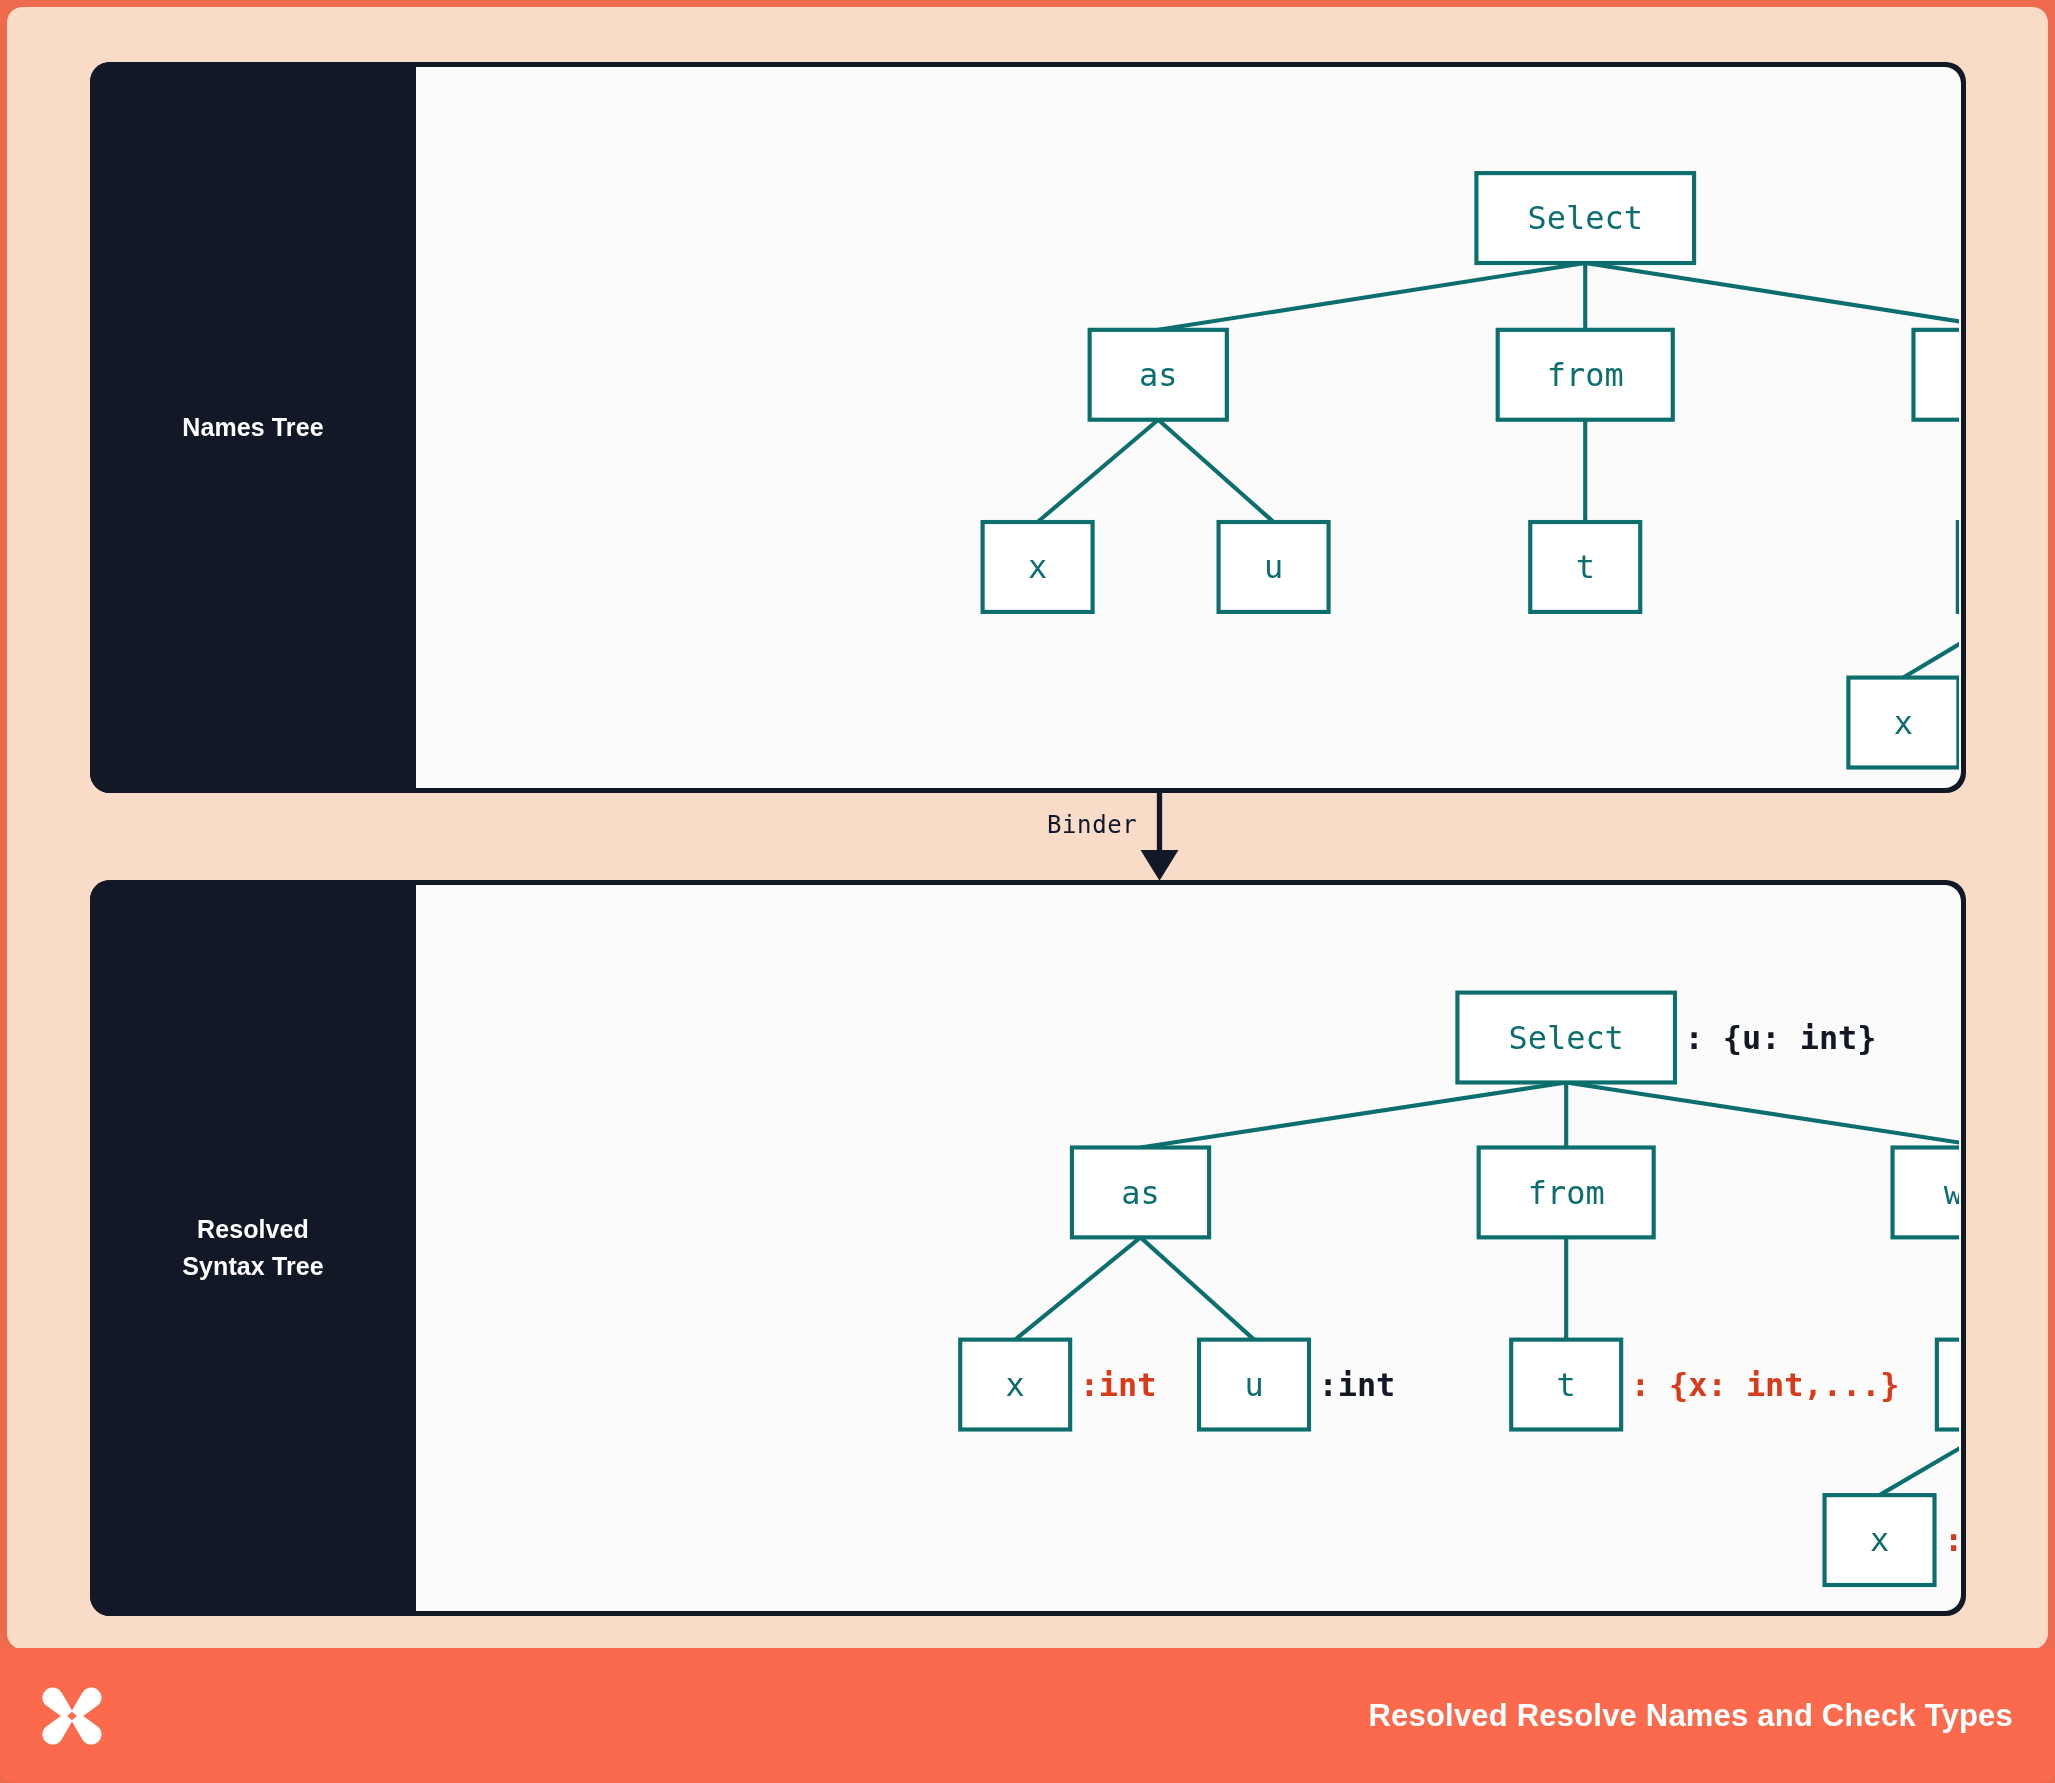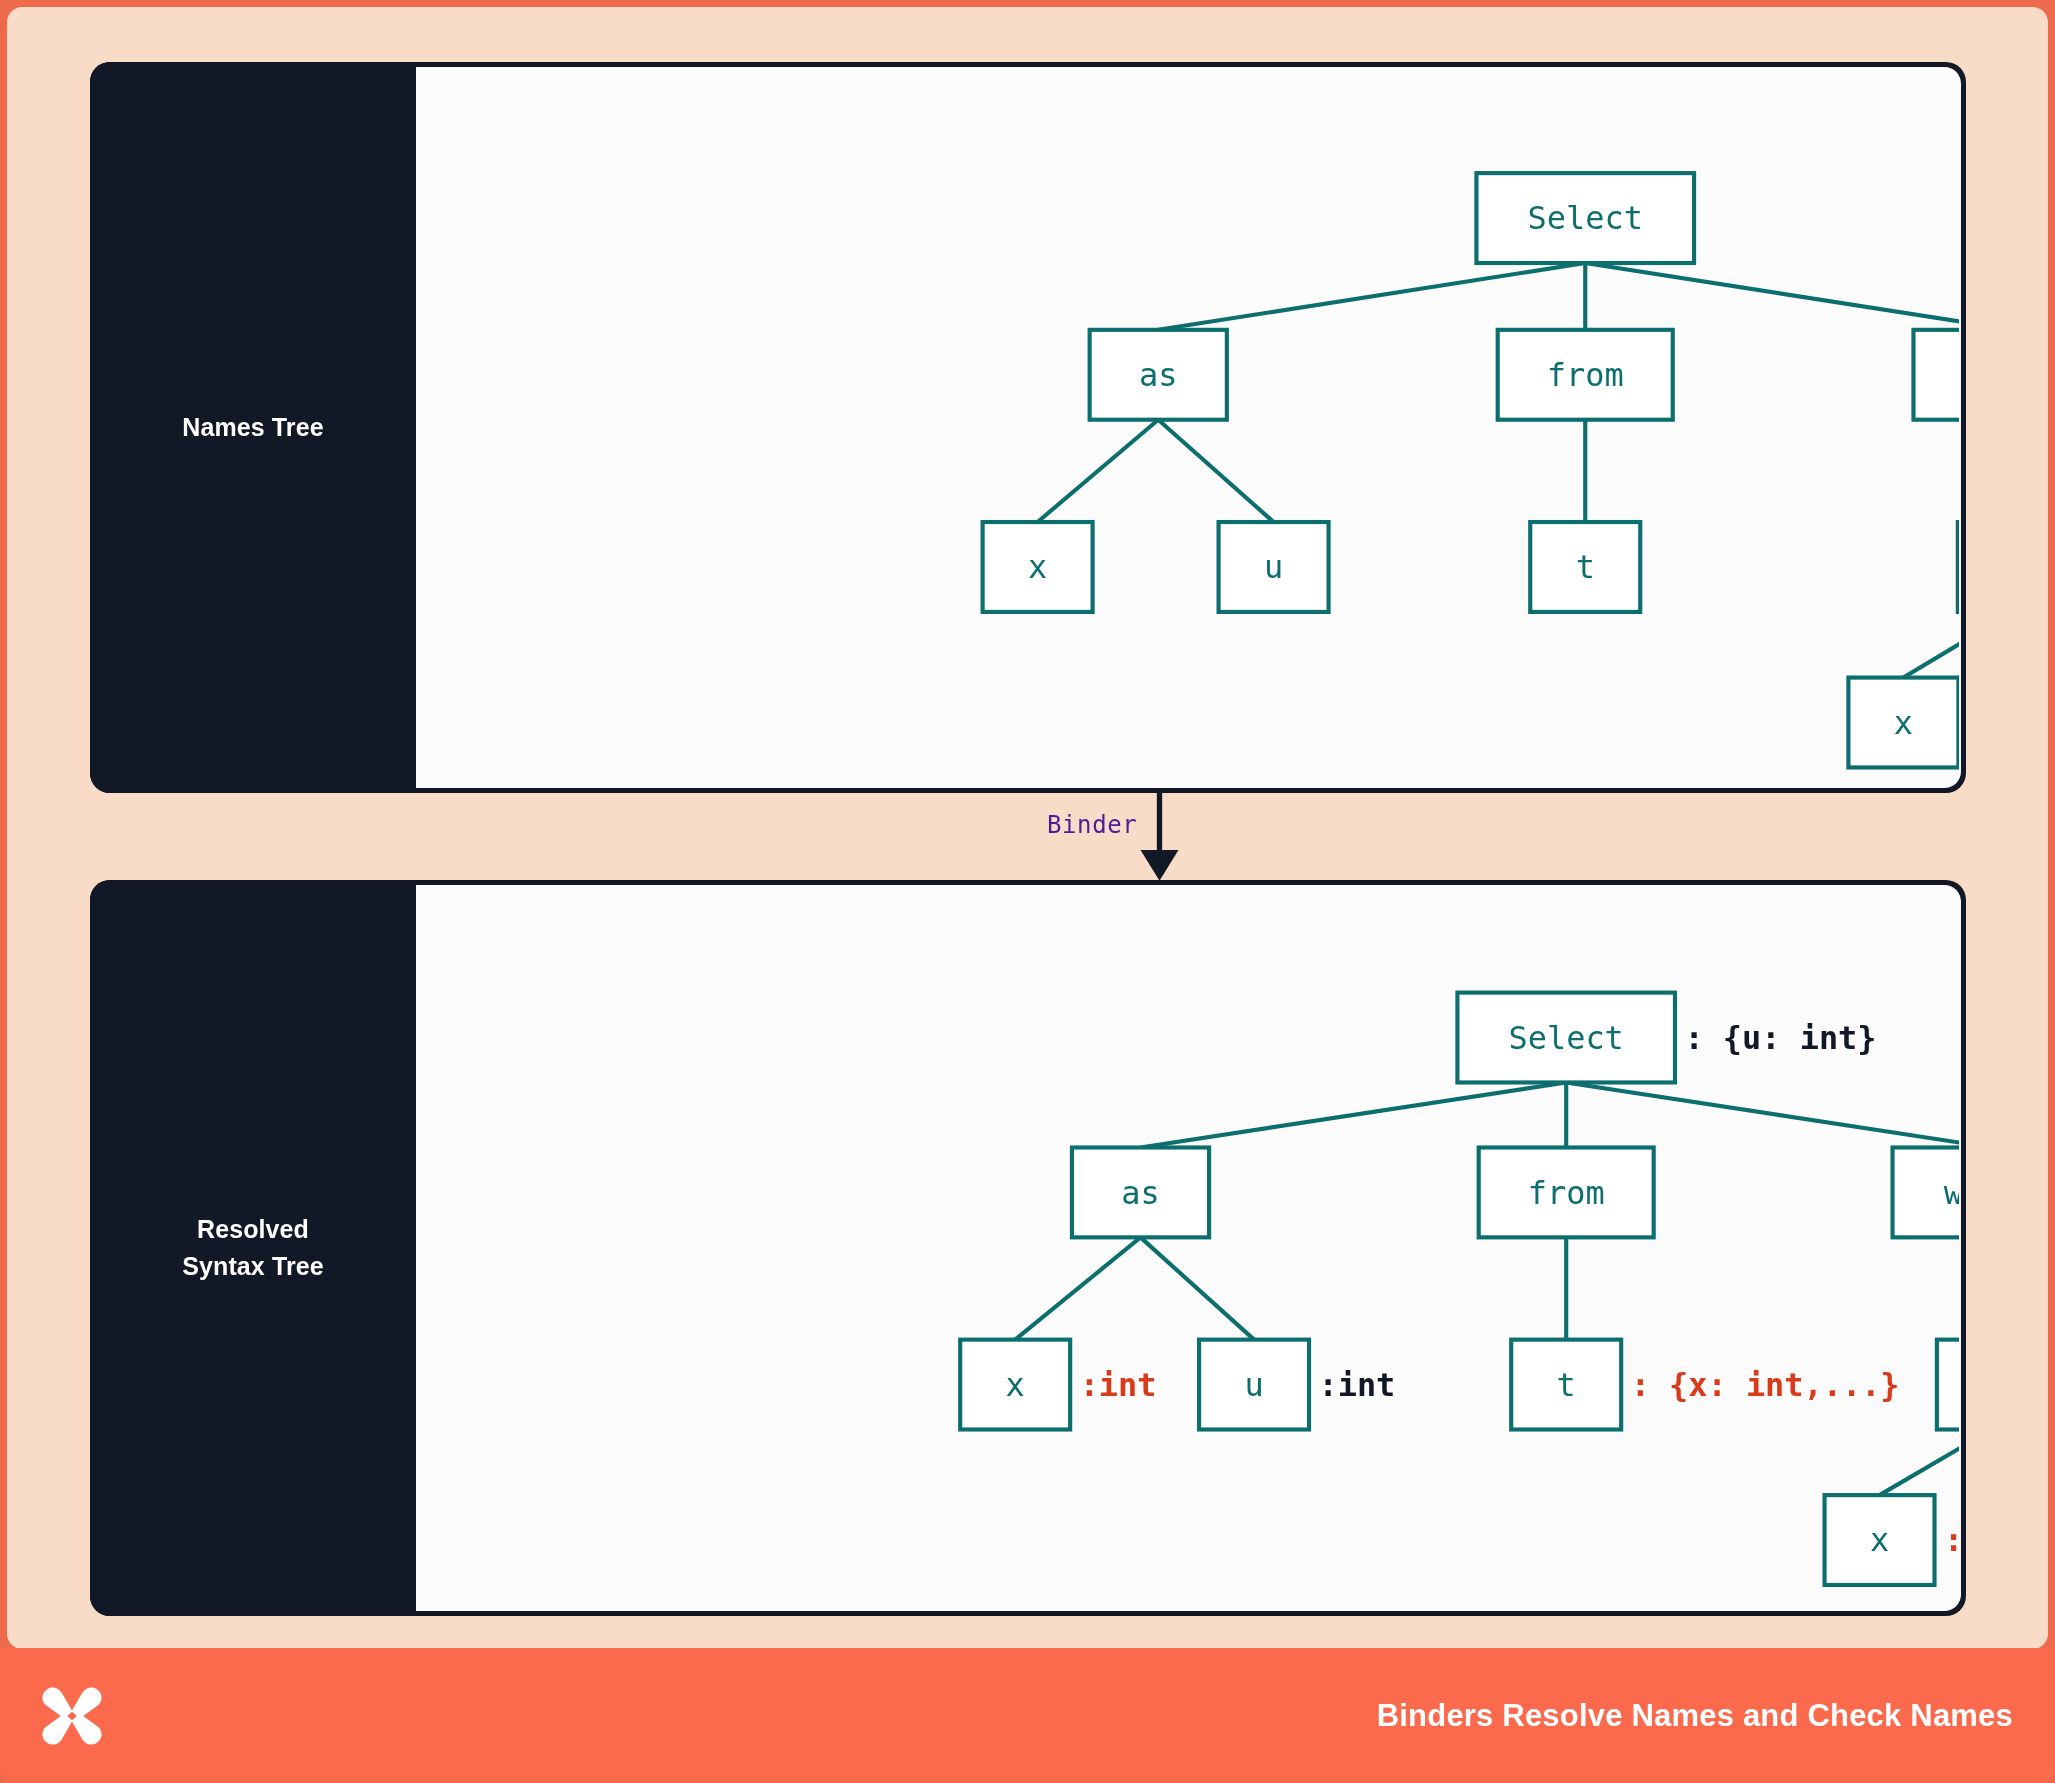--- a/index.html
+++ b/index.html
@@ -57,21 +57,21 @@
   
   .binder-band{
     position:absolute;
     left:90px;top:793px;width:1876px;height:88px;
   }
   .binder-label{
     position:absolute;
     left:1047px;top:811px;
     font-family:"DejaVu Sans Mono", monospace;
     font-size:24px;
-    color:#4c1d95;
+    color:#0f172a;
     letter-spacing:0.6px;
   }
   .binder-arrow{position:absolute;left:1112px;top:793px;}
 
   
   .footer{
     position:absolute;
     left:0;bottom:0;width:2056px;height:135px;
     background:#fb6a4d;
     display:flex;align-items:center;
@@ -240,16 +240,16 @@
   <div class="footer">
     <div class="logo">
       <svg width="70" height="70" viewBox="0 0 100 100">
         <path fill="#ffffff" d="M14 12 C22 6 32 10 36 18 L50 42 L64 18 C68 10 78 6 86 12
                                  C94 18 94 28 88 34 L66 50 L88 66 C94 72 94 82 86 88
                                  C78 94 68 90 64 82 L50 58 L36 82 C32 90 22 94 14 88
                                  C6 82 6 72 12 66 L34 50 L12 34 C6 28 6 18 14 12 Z"></path>
         <path fill="#fb6a4d" d="M50 44 L57 50 L50 56 L43 50 Z"></path>
       </svg>
     </div>
-    <div class="caption">Binders Resolve Names and Check Names</div>
+    <div class="caption">Resolved Resolve Names and Check Types</div>
   </div>
 </div>
 
 
 </body></html>

